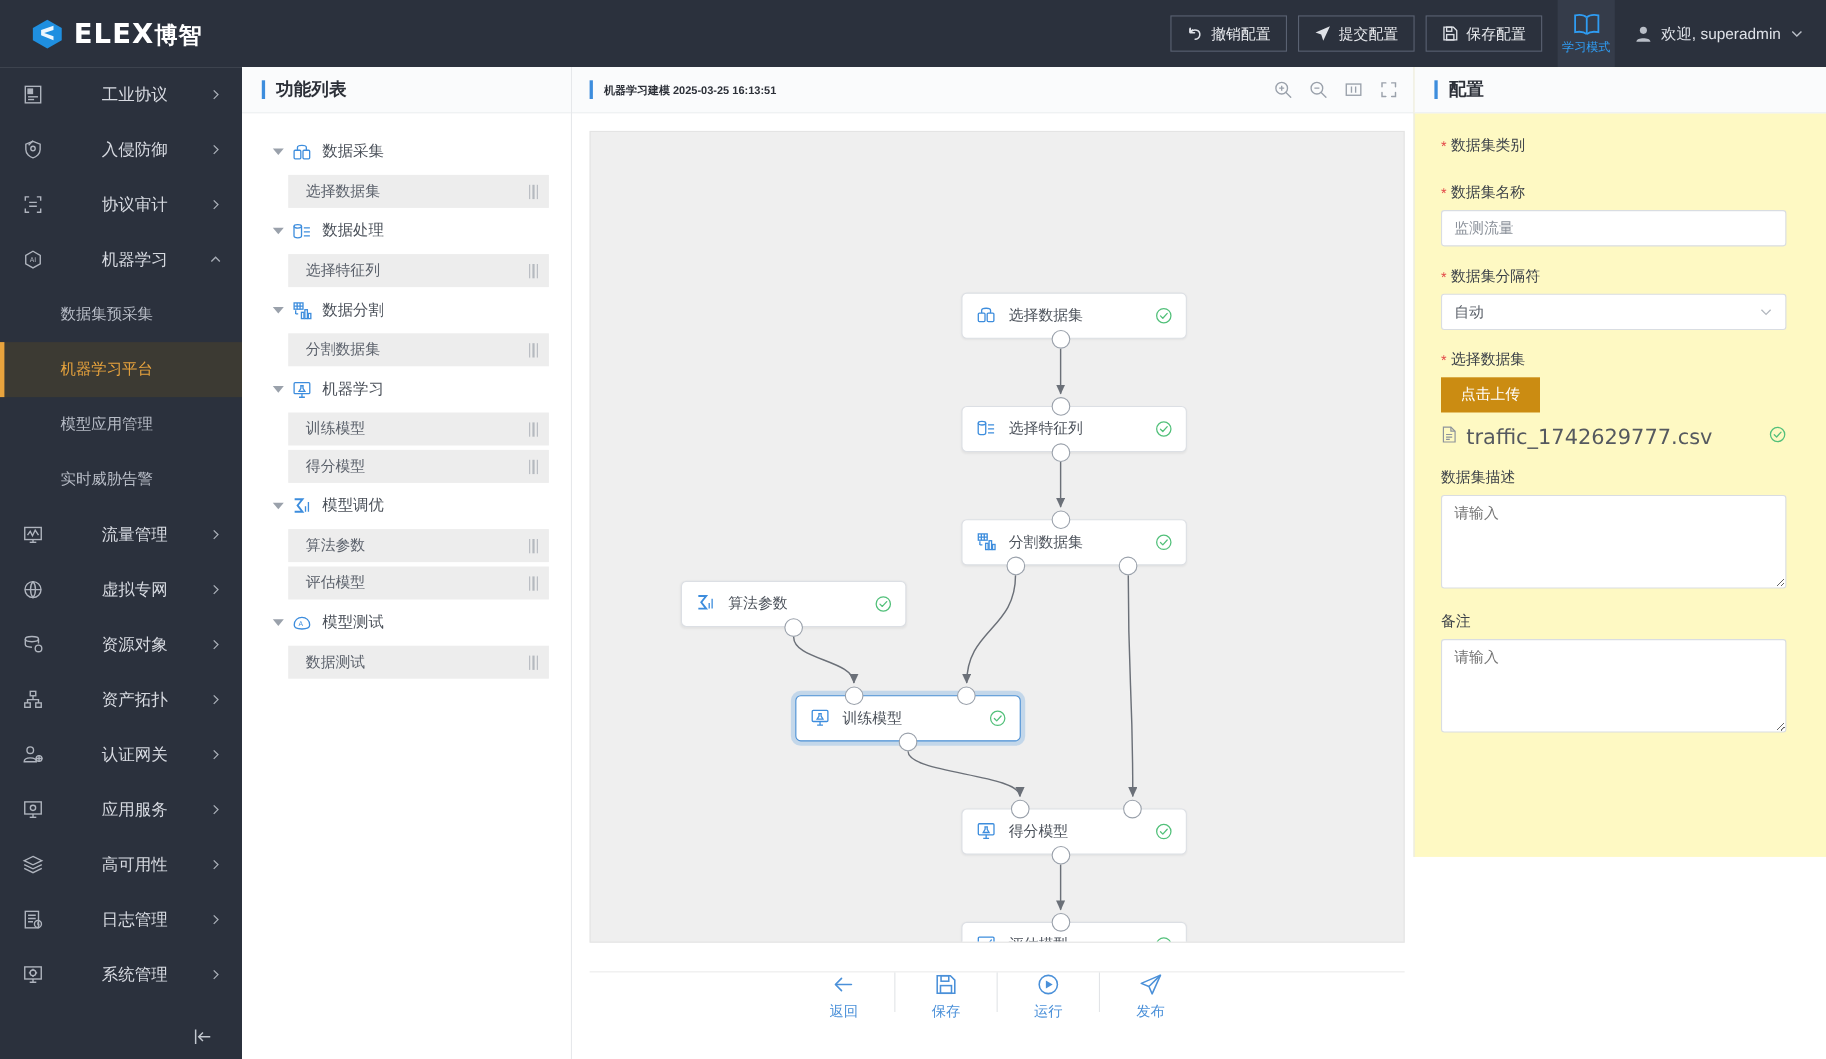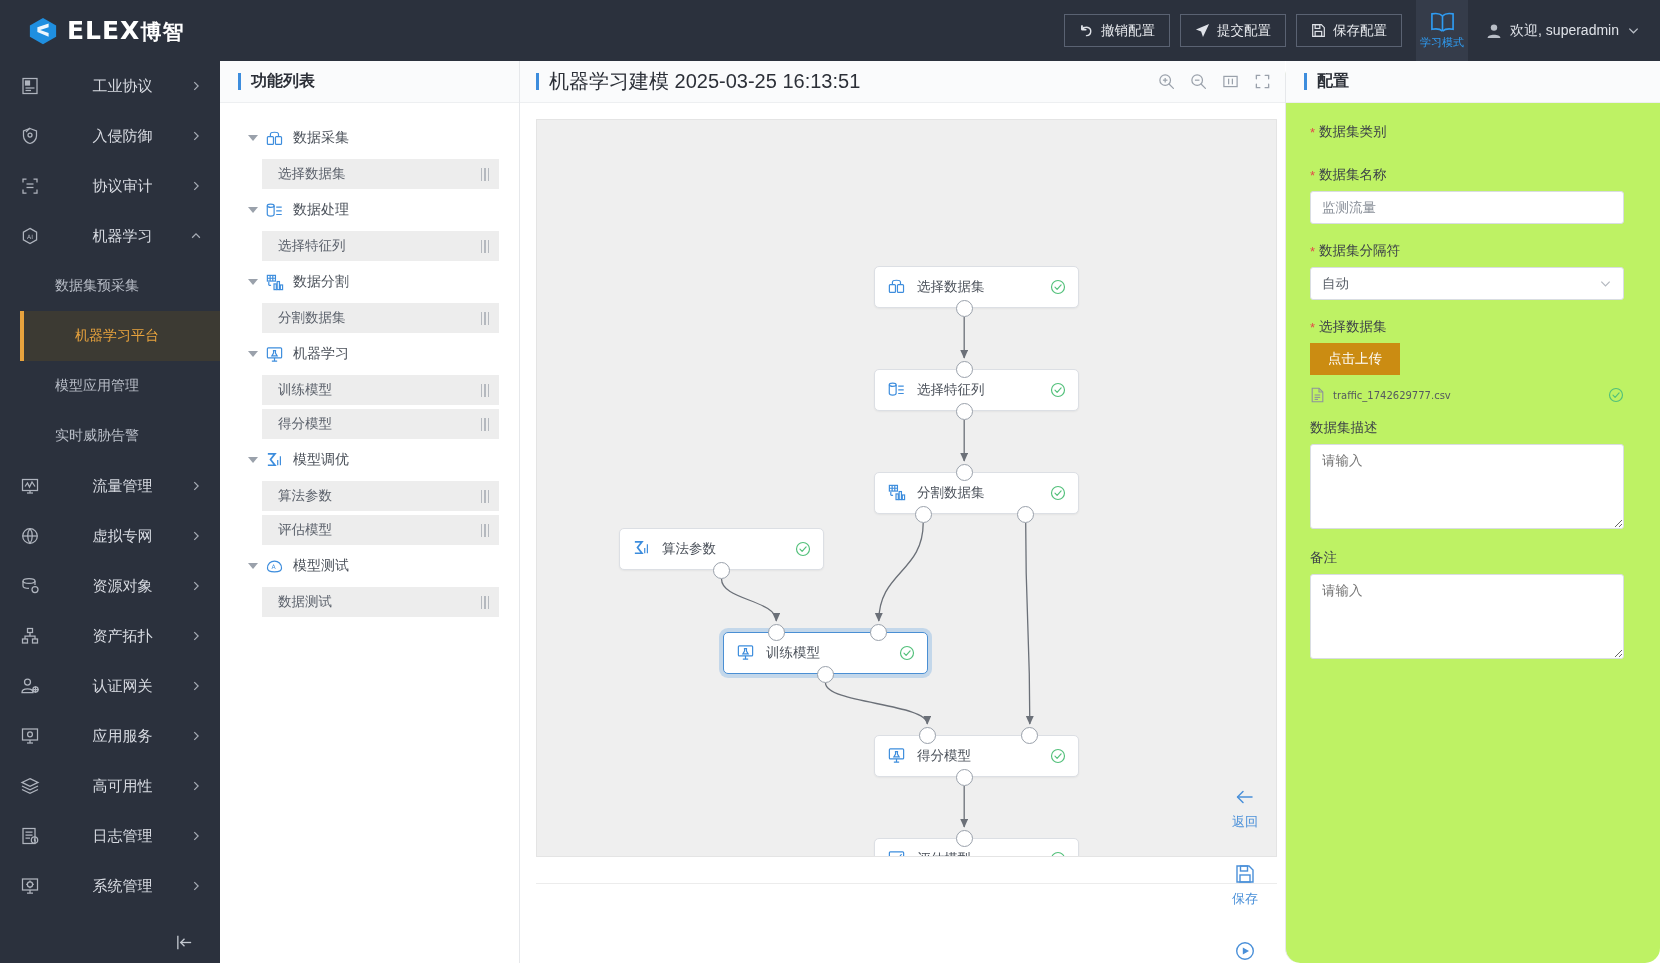--- a/index.html
+++ b/index.html
@@ -48,21 +48,21 @@
     position: relative; display: flex; align-items: center; height: 50px;
     padding: 0 18px 0 20px; color: #d7dae1; font-size: 15px; cursor: pointer; text-align: center;
   }
   .nav-item .ic { width: 20px; height: 20px; flex: none; opacity: .85; }
   .nav-item .lbl { margin-left: 15px; flex: 1 1 auto; }
   .nav-item .chev { opacity: .8; }
   .nav-sub {
     display: flex; align-items: center; height: 50px; padding-left: 55px;
     color: #b8bdc7; font-size: 14px; cursor: pointer; position: relative;
   }
-  .nav-sub.active { background: #3c3a33; color: #e8a33d; margin-left: 20px; }
+  .nav-sub.active { background: #3c3a33; color: #e8a33d; }
   .nav-sub.active::before {
     content: ""; position: absolute; left: 0; top: 0; bottom: 0; width: 4px; background: #e8a33d;
   }
   .collapse-btn {
     position: absolute; left: 0; bottom: 0; width: 220px; height: 42px;
     display: flex; align-items: center; justify-content: flex-end;
     padding-right: 26px; cursor: pointer;
   }
 
   
@@ -92,21 +92,21 @@
   
   .center {
     position: absolute; left: 520px; top: 61px; width: 765px; height: 902px;
     background: #fff;
   }
   .center-head {
     height: 42px; display: flex; align-items: center; padding: 0 14px 0 16px;
     border-bottom: 1px solid #edeff1; background: #fafbfc;
   }
   .center-head .bar { width: 3px; height: 17px; background: #3d8ddd; margin-right: 10px; }
-  .center-head .ttl { font-size: 20px; color: #2c3038; font-weight: normal; }
+  .center-head .ttl { font-size: 10px; color: #2c3038; font-weight: bold; }
   .center-head .sp { flex: 1 1 auto; }
   .chead-icons { display: flex; align-items: center; gap: 15px; }
   .chead-icons span { cursor: pointer; display: flex; }
   .canvas-wrap { position: relative; padding: 16px 8px 0 16px; }
   .canvas {
     position: relative; width: 100%; height: 738px; background: #efefef;
     border: 1px solid #e4e4e4; overflow: hidden;
   }
   .node {
     position: absolute; height: 42px; background: #fff; border: 1px solid #dcdfe4;
@@ -118,48 +118,48 @@
   }
   .node .nic { width: 20px; height: 20px; flex: none; margin-right: 10px; }
   .node .nlbl { font-size: 13.5px; color: #4b515a; flex: 1 1 auto; }
   .node .nok { flex: none; margin-left: 10px; }
   .port {
     position: absolute; width: 17px; height: 17px; border-radius: 50%;
     background: #fff; border: 1.5px solid #9aa1ab; cursor: crosshair;
   }
   .bottom-bar {
     position: absolute; left: 16px; right: 8px; bottom: 0; height: 80px;
-    display: flex; align-items: flex-end; justify-content: center; gap: 16px;
-    border-top: 1px solid #ececec; background: #fff; flex-direction: column;
+    display: flex; align-items: flex-start; justify-content: center; gap: 0;
+    border-top: 1px solid #ececec; background: #fff;
   }
   .bb-item { display: flex; flex-direction: column; align-items: center; gap: 5px;
              color: #4a90d9; font-size: 13px; width: 64px; cursor: pointer; }
   .bb-div { width: 1px; height: 36px; background: #e2e4e7; margin: 0 14px; }
 
   
   .cfg {
-    position: absolute; left: 1285px; top: 61px; width: 375px; height: 902px;
-    background: #bef264; border-left: 1px solid #e6e8eb; border-radius: 15px;
+    position: absolute; left: 1285px; top: 61px; width: 375px; height: 718px;
+    background: #fef9c3; border-left: 1px solid #e6e8eb;
   }
   .cfg-body { padding: 20px 36px 0 24px; }
   .cfg-label { font-size: 13.5px; color: #3c4148; margin: 0 0 7px 0; display: flex; align-items: center; }
   .req { color: #e34a4a; margin-right: 4px; font-size: 13px; line-height: 1; }
   .cfg-sel, .cfg-inp {
     width: 100%; height: 33px; border: 1px solid #d9dde2; border-radius: 3px;
     padding: 0 11px; font-size: 13.5px; color: #5a6069; background: #fff;
     display: flex; align-items: center; justify-content: space-between;
     font-family: "Liberation Sans", sans-serif;
   }
   .cfg-inp { color: #8a9099; }
   .cfg-gap { height: 18px; }
   .upload-btn {
     background: #cb8c12; color: #fff; border: none; height: 32px; padding: 0 18px;
     font-size: 13.5px; cursor: pointer; font-family: "Liberation Sans", sans-serif;
   }
-  .file-row { display: flex; align-items: center; margin-top: 12px; font-size: 10px; color: #55595f; }
+  .file-row { display: flex; align-items: flex-start; margin-top: 12px; font-size: 19px; color: #55595f; }
   .file-row .fname { margin-left: 8px; flex: 1 1 auto; font-family: "DejaVu Sans", sans-serif; }
   .cfg-ta {
     width: 100%; height: 85px; border: 1px solid #d9dde2; border-radius: 3px;
     padding: 7px 11px; font-size: 13.5px; color: #b3b8bf; resize: vertical;
     font-family: "Liberation Sans", sans-serif; background: #fff;
   }
   svg { display: block; }
 </style>
 </head>
 <body>

